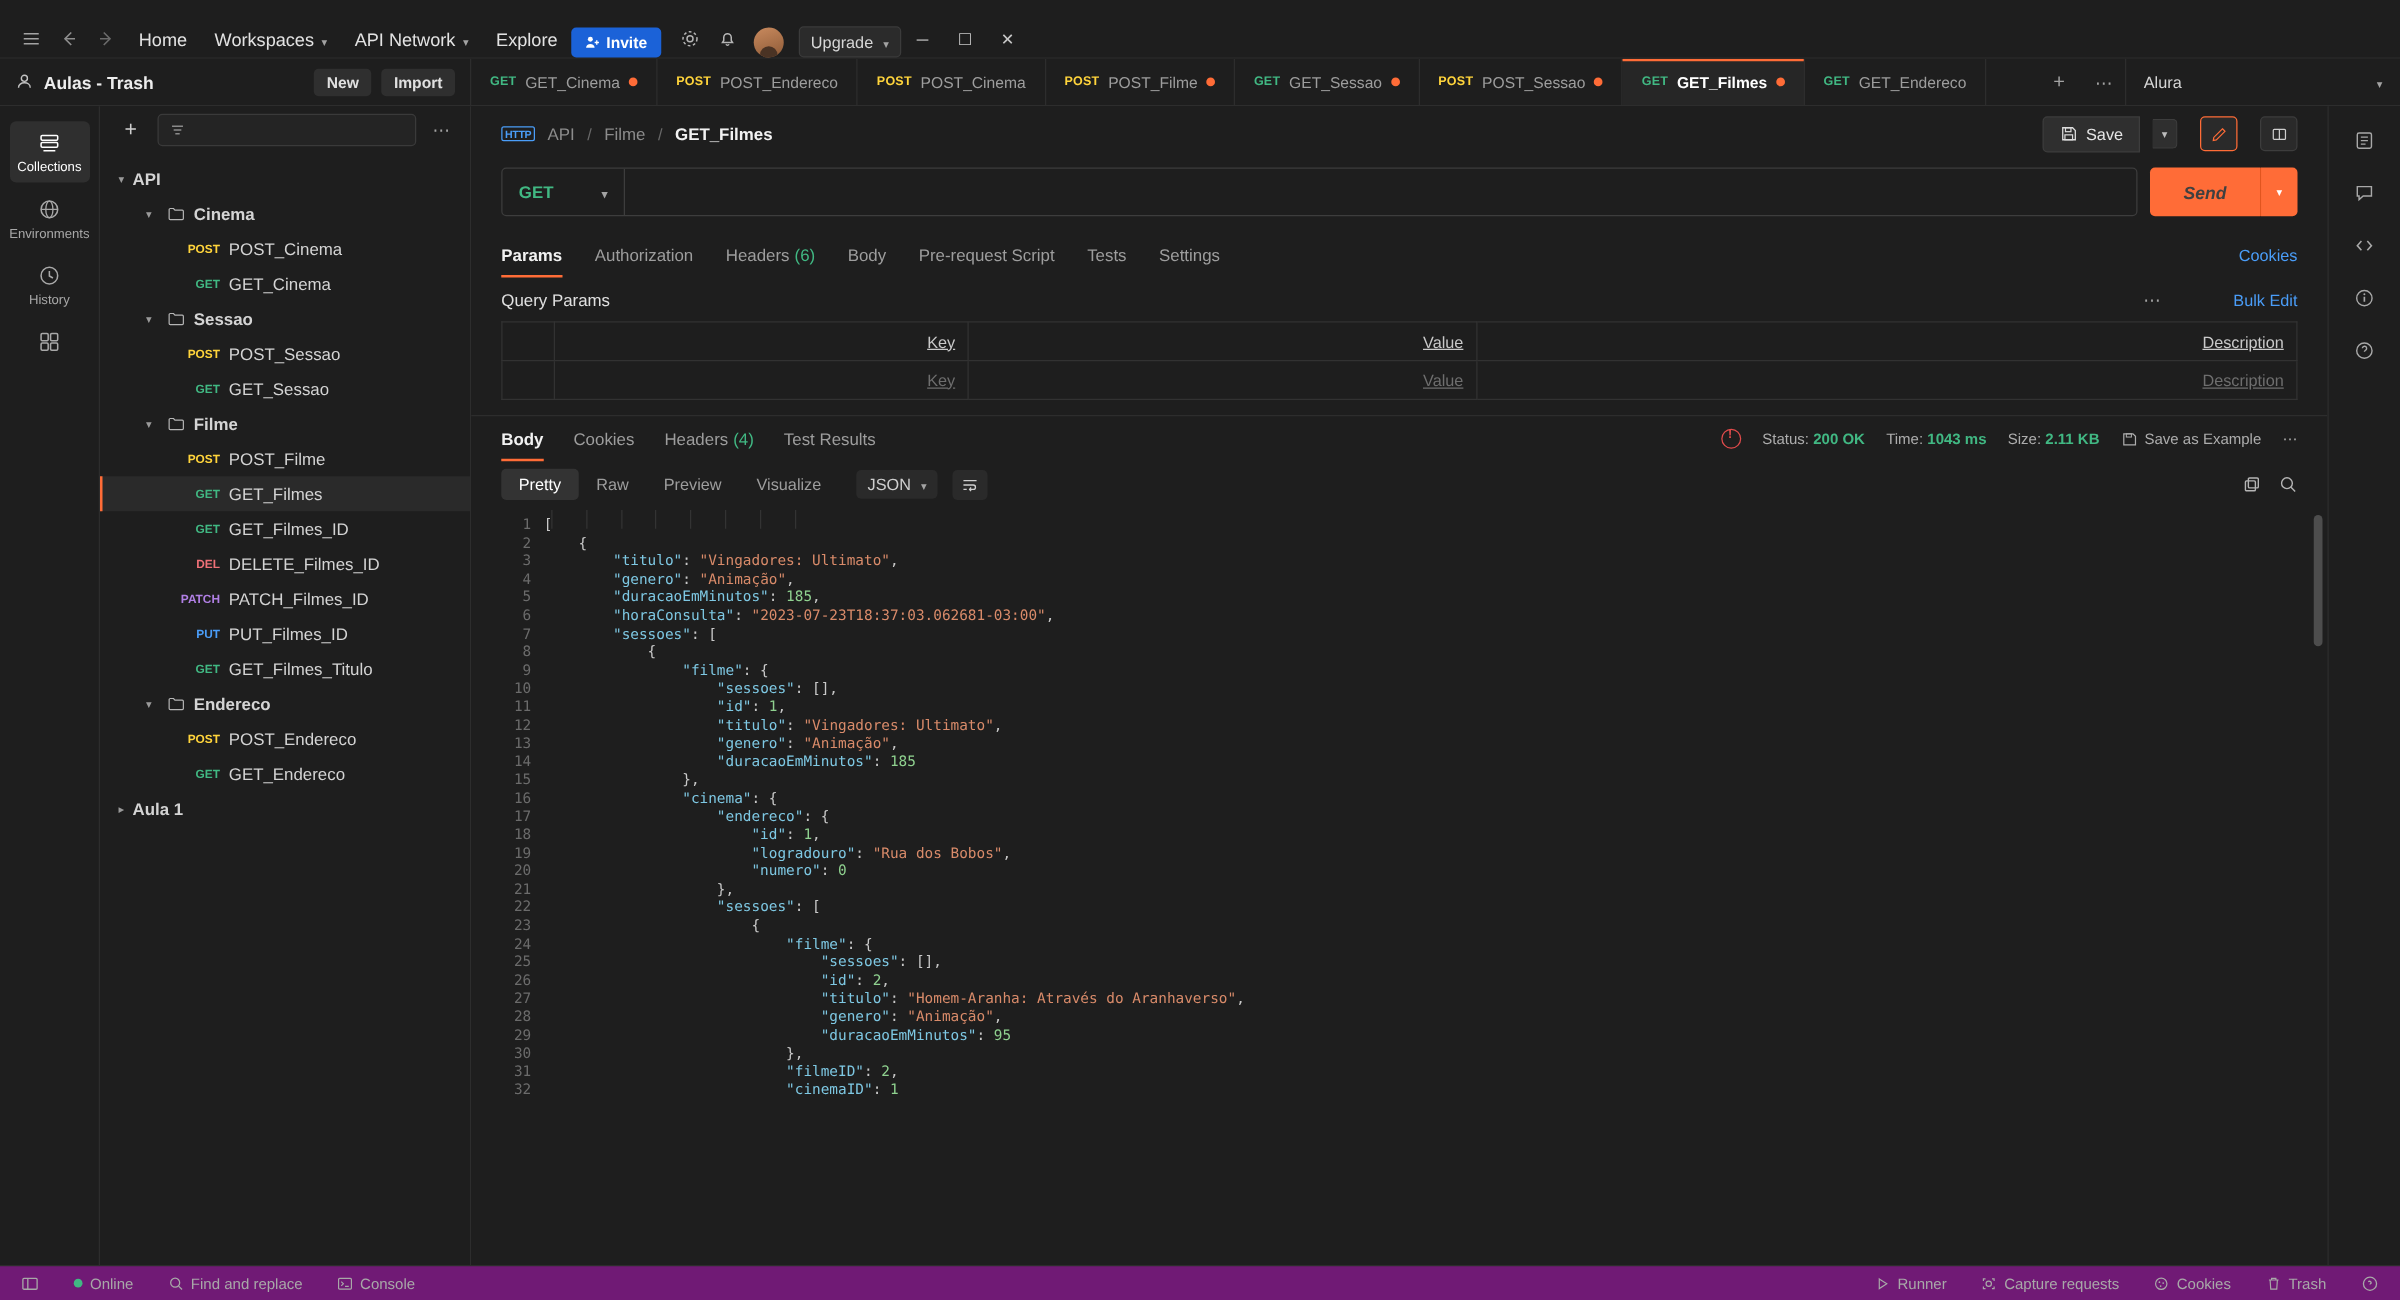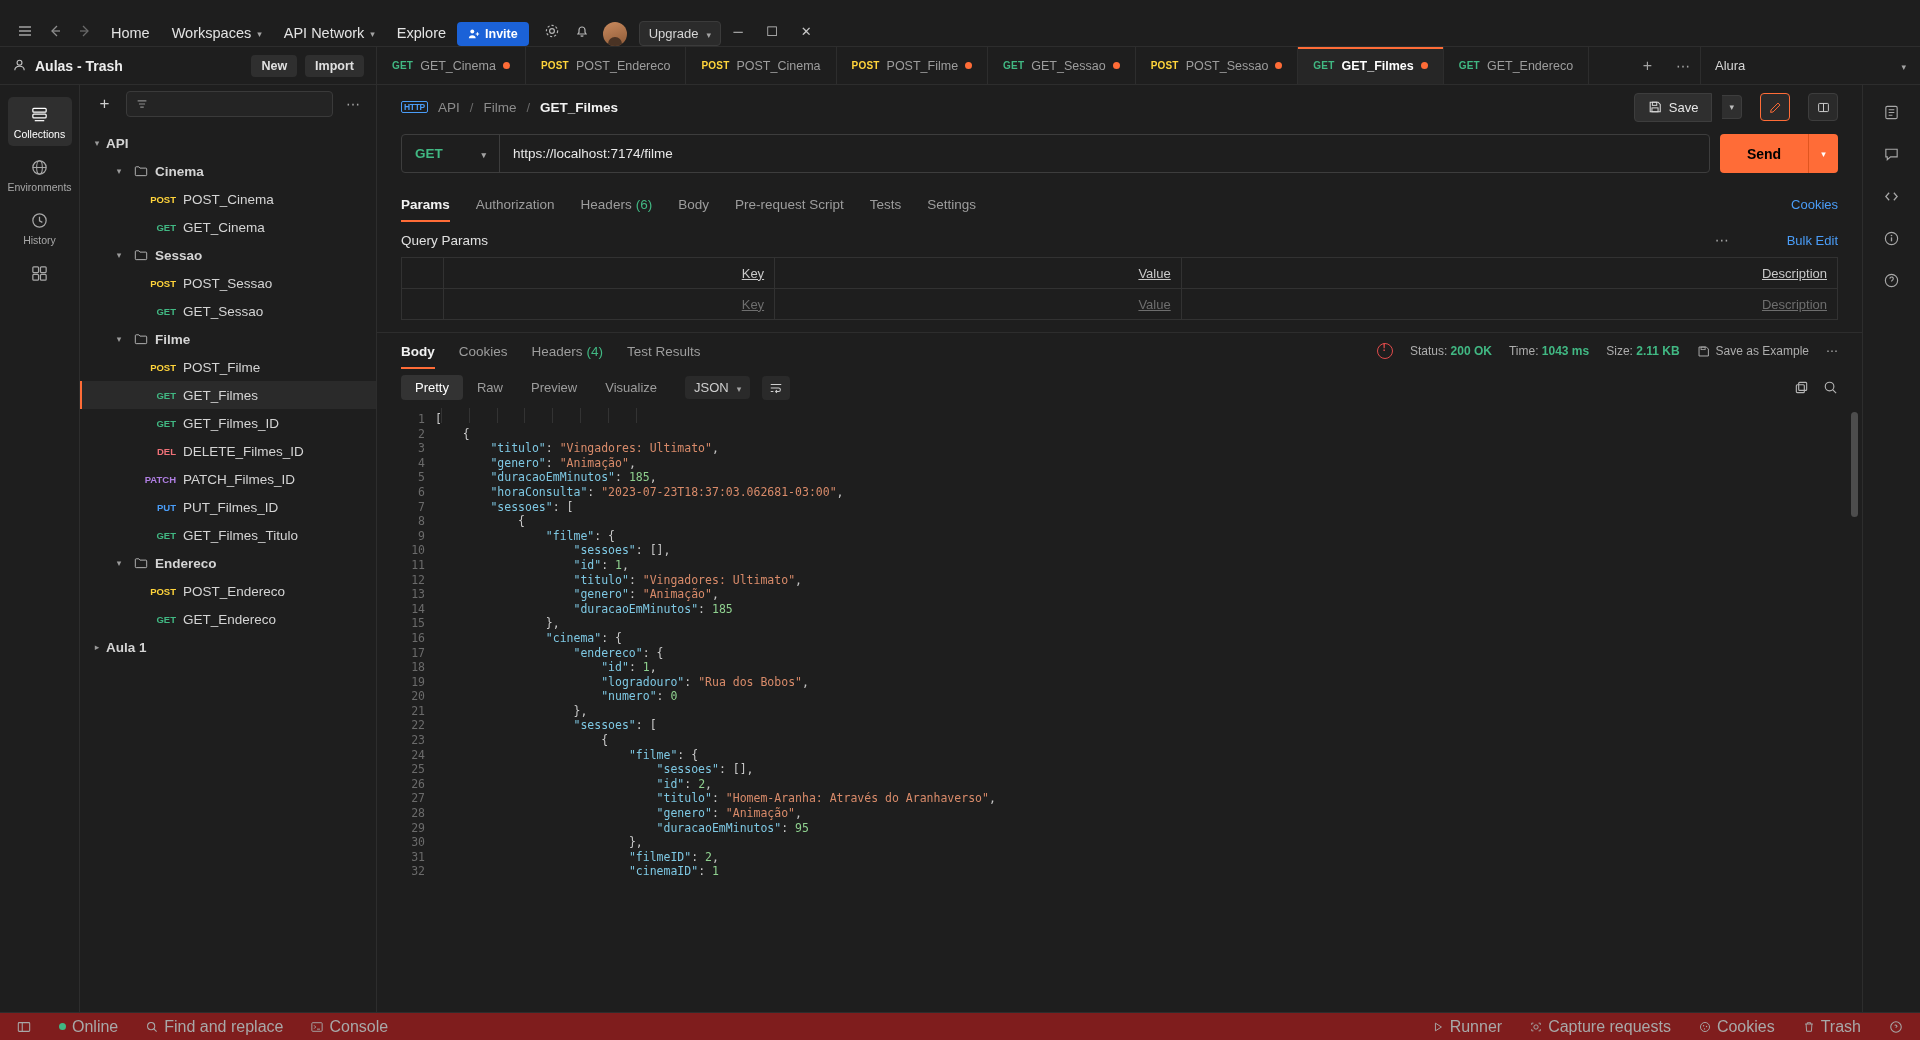--- a/index.html
+++ b/index.html
@@ -171,23 +171,24 @@
     border-radius: 4px; background: #1e1e1e; overflow: hidden;
   }
   .methodsel {
     width: 98px; display: flex; align-items: center; justify-content: space-between;
     padding: 0 13px; font-size: 13.5px; font-weight: bold; color: #41b883; cursor: pointer;
     border-right: 1px solid #3d3d3d;
   }
   .urlinput { flex: 1; display: flex; align-items: center; padding: 0 13px; font-size: 13.5px;
     color: #e8e8e8; cursor: text; }
   .sendbtn {
-    width: 88px; background: #ff6c37; color: #000000; font-size: 14px; font-weight: bold;
+    width: 88px; background: #ff6c37; color: #404040; font-size: 14px; font-weight: bold;
     display: flex; align-items: center; justify-content: center; border-radius: 4px 0 0 4px;
     cursor: pointer;
+    font-style: italic;
   }
   .sendcaret {
     width: 30px; background: #ff6c37; color: #fff; display: flex; align-items: center;
     justify-content: center; border-radius: 0 4px 4px 0; border-left: 1px solid #e0551f;
     font-size: 9px; cursor: pointer;
   }
 
   .reqtabs { display: flex; align-items: center; padding: 0 24px; height: 35px; gap: 26px; position: relative; }
   .rqt { font-size: 13.5px; color: #9d9d9d; cursor: pointer; height: 100%; display: flex;
     align-items: center; position: relative; white-space: nowrap; }
@@ -253,22 +254,22 @@
   .n { color: #8fd18f; }
   .p { color: #c9c9c9; }
   .guide { position:absolute; top:0; bottom:0; width:1px; background:#333; }
   .scrollbar {
     position: absolute; right: 4px; top: 4px; width: 7px; height: 105px;
     background: #4d4d4d; border-radius: 4px; cursor: pointer;
   }
 
   
   .statusbar {
-    height: 28px; flex: 0 0 28px; background: #7f1d1d; border-top: 1px solid #2d2d2d;
-    display: flex; align-items: center; padding: 0 12px; font-size: 16px; color: #a8a8a8; gap: 18px;
+    height: 28px; flex: 0 0 28px; background: #701a75; border-top: 1px solid #2d2d2d;
+    display: flex; align-items: center; padding: 0 12px; font-size: 12px; color: #a8a8a8; gap: 18px;
   }
   .sb-item { display: flex; align-items: center; gap: 6px; cursor: pointer; padding: 2px 5px; border-radius:3px;}
   .sb-right { margin-left: auto; display: flex; align-items: center; gap: 18px; }
   .online-dot { width:7px;height:7px;border-radius:50%;background:#41b883; }
 
   
   .rrail {
     width: 58px; flex: 0 0 58px; background: #1e1e1e; border-left: 1px solid #2d2d2d;
     display: flex; flex-direction: column; align-items: center; padding-top: 12px; gap: 12px;
   }
@@ -600,23 +601,20 @@
               <path d="M8 3v10" stroke="#cfcfcf" stroke-width="1.2"></path>
             </svg>
         </div>
       </div>
 
       <div class="urlrow">
         <div class="urlbox">
           <div class="methodsel">
             <span>GET</span>
             <span class="chev">▾</span>
-          </div>
-          <div class="urlinput">
-            <span>https://localhost:7174/filme</span>
           </div>
         </div>
         <div style="display:flex">
           <div class="sendbtn">Send</div>
           <div class="sendcaret">▾</div>
         </div>
       </div>
 
       <div class="reqtabs" id="reqtabs">
           <div class="rqt active">

